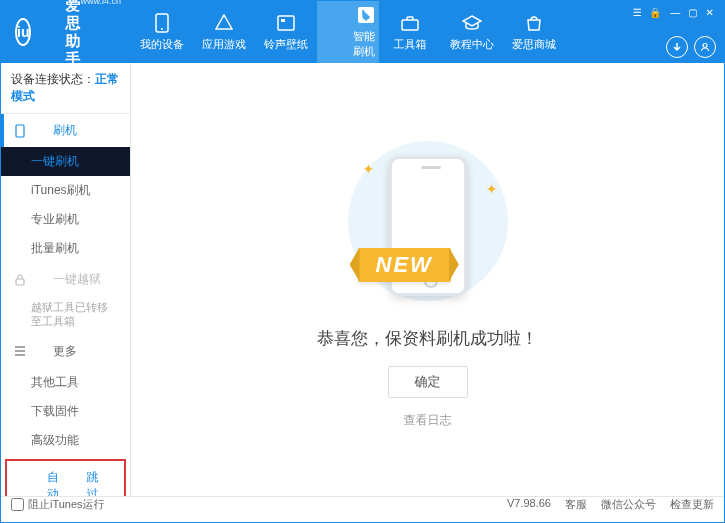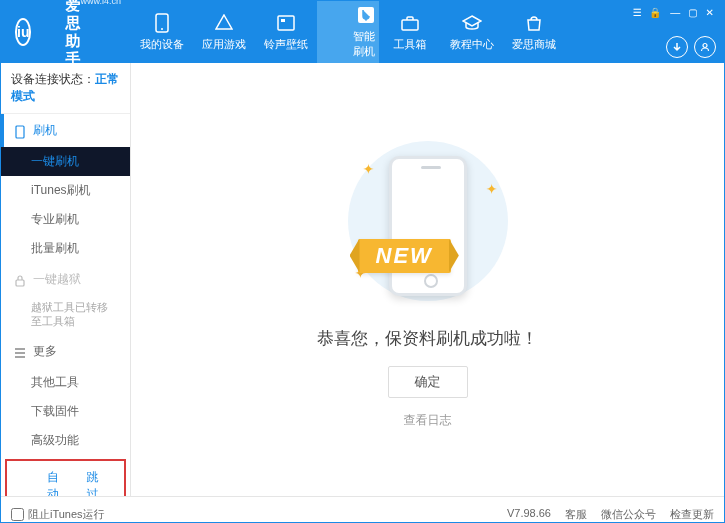--- a/index.html
+++ b/index.html
@@ -20,45 +20,45 @@
 .win-btn-group { display: flex; gap: 4px; align-items: center; font-size: 10px; }
 .win-btn { cursor: pointer; padding: 2px; }
 .user-icons { display: flex; gap: 6px; align-items: center; margin-top: 12px; }
 .circle-btn { width: 22px; height: 22px; border: 1.5px solid #fff; border-radius: 50%; display: flex; align-items: center; justify-content: center; cursor: pointer; }
 .circle-btn svg { fill: #fff; }
 .body { flex: 1; display: flex; overflow: hidden; }
 .sidebar { width: 130px; border-right: 1px solid #e5e5e5; display: flex; flex-direction: column; font-size: 12px; }
 .status-row { padding: 8px 10px; border-bottom: 1px solid #eee; }
 .status-value { color: #1a8ae6; font-weight: bold; }
 .side-group { }
-.side-header { display: flex; align-items: flex-end; padding: 8px 12px; color: #666; cursor: pointer; }
+.side-header { display: flex; align-items: center; padding: 8px 12px; color: #666; cursor: pointer; gap: 20px; }
 .side-header.active-group { color: #1a8ae6; border-left: 3px solid #1a8ae6; padding-left: 9px; }
 .side-header .gicon { width: 14px; height: 14px; margin-right: 6px; }
 .side-item { padding: 6px 12px 6px 30px; color: #666; cursor: pointer; }
 .side-item.active { background: #0f172a; color: #1a8ae6; }
 .side-note { padding: 4px 12px 6px 30px; color: #aaa; font-size: 11px; line-height: 1.3; }
 .checkbox-row { display: flex; gap: 10px; padding: 8px 24px; border: 2px solid #d93b3b; margin: 4px; }
 .chk { display: flex; align-items: center; color: #1a8ae6; cursor: pointer; }
 .chk input { margin-right: 3px; accent-color: #1a8ae6; }
 .main { flex: 1; display: flex; flex-direction: column; align-items: center; justify-content: center; background: #fff; position: relative; }
 .phone-illus { width: 150px; height: 180px; position: relative; margin-bottom: 16px; }
 .circle-bg { position: absolute; width: 160px; height: 160px; border-radius: 50%; background: #eaf4fb; top: 10px; left: -5px; }
 .phone { position: absolute; width: 78px; height: 140px; background: #fff; border-radius: 10px; left: 36px; top: 25px; box-shadow: 0 3px 8px rgba(0,0,0,0.15); border: 3px solid #e0e5ea; }
 .phone::after { content: ""; position: absolute; width: 20px; height: 3px; background: #d0d5da; border-radius: 2px; top: 7px; left: 29px; }
 .phone::before { content: ""; position: absolute; width: 10px; height: 10px; border: 2px solid #d0d5da; border-radius: 50%; bottom: 5px; left: 32px; }
-.new-banner { position: absolute; background: #f7b731; color: #fff; font-weight: bold; font-size: 22px; padding: 4px 18px; top: 108px; left: 5px; font-style: italic; letter-spacing: 2px; border-radius: 2px; box-shadow: 0 2px 4px rgba(0,0,0,0.1); }
+.new-banner { position: absolute; background: #f7b731; color: #fff; font-weight: bold; font-size: 22px; padding: 4px 18px; top: 117px; left: 5px; font-style: italic; letter-spacing: 2px; border-radius: 2px; box-shadow: 0 2px 4px rgba(0,0,0,0.1); }
 .new-banner::before, .new-banner::after { content: ""; position: absolute; top: 0; width: 10px; height: 100%; background: #e0a420; }
 .new-banner::before { left: -8px; clip-path: polygon(0 50%, 100% 0, 100% 100%); }
 .new-banner::after { right: -8px; clip-path: polygon(0 0, 100% 50%, 0 100%); }
 .spark { position: absolute; color: #f7b731; font-size: 14px; }
 .spark.s1 { top: 30px; left: 10px; } .spark.s2 { top: 50px; right: 5px; } .spark.s3 { bottom: 30px; left: 2px; }
 .msg { font-size: 17px; color: #444; margin-bottom: 16px; }
 .ok-btn { border: 1px solid #ddd; background: #fff; padding: 6px 26px; font-size: 13px; color: #555; cursor: pointer; border-radius: 2px; margin-bottom: 14px; }
 .log-link { color: #999; font-size: 12px; cursor: pointer; }
-.footer { height: 26px; border-top: 1px solid #e5e5e5; display: flex; align-items: flex-end; padding: 0 10px; font-size: 11px; color: #666; }
+.footer { height: 26px; border-top: 1px solid #e5e5e5; display: flex; align-items: flex-start; padding: 0 10px; font-size: 11px; color: #666; }
 .footer-left { display: flex; align-items: center; }
 .footer-left input { margin-right: 4px; }
 .footer-right { margin-left: auto; display: flex; gap: 14px; }
 .footer-right span { cursor: pointer; }
 </style>
 </head>
 <body>
 
 <div class="window">
 

